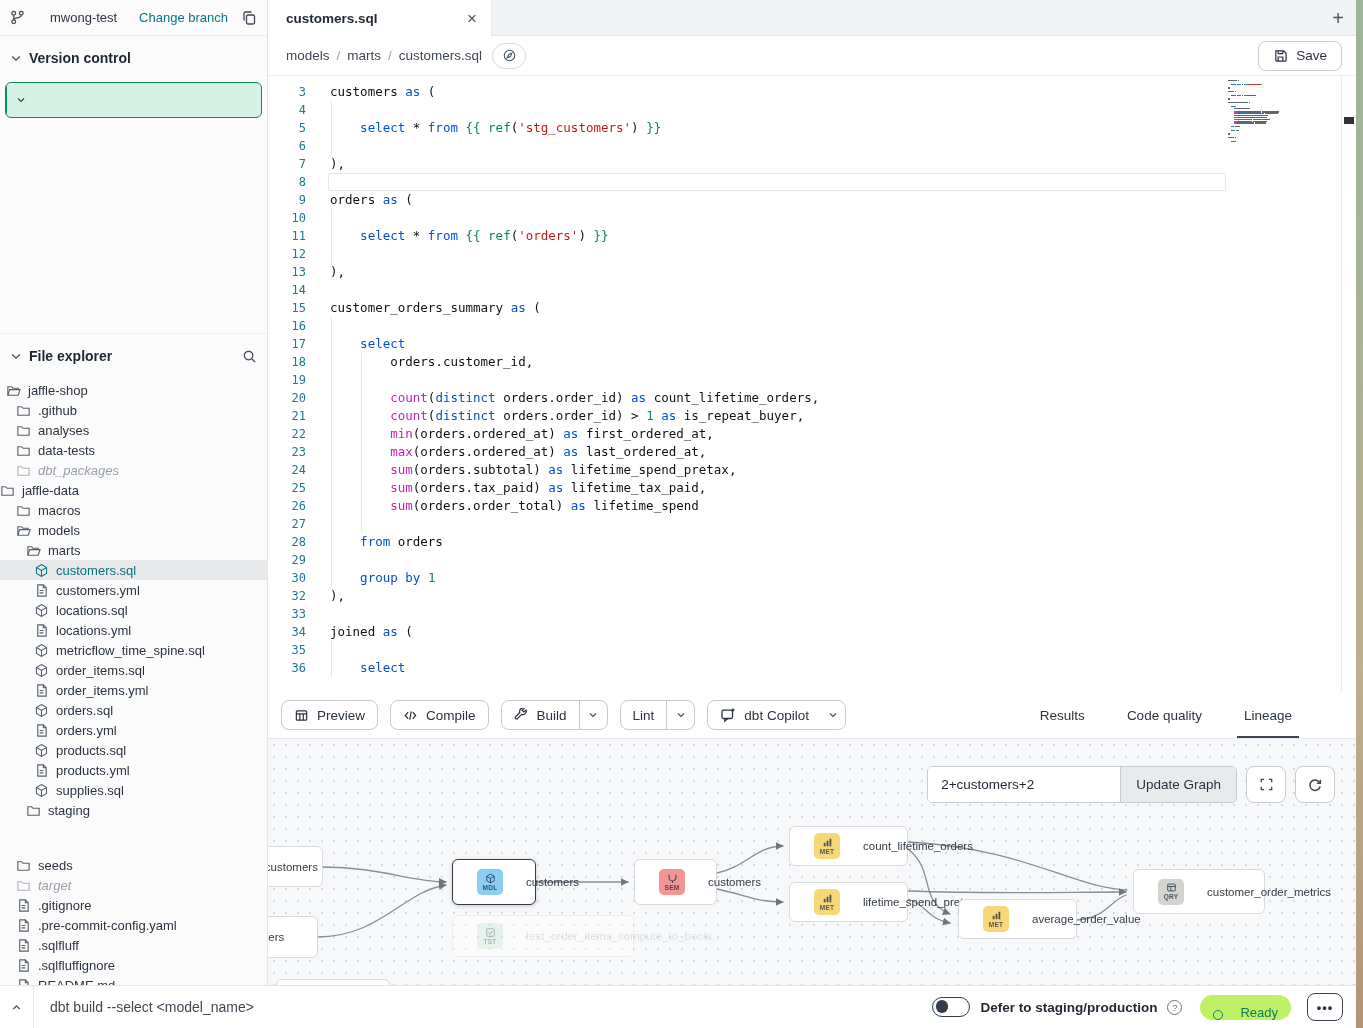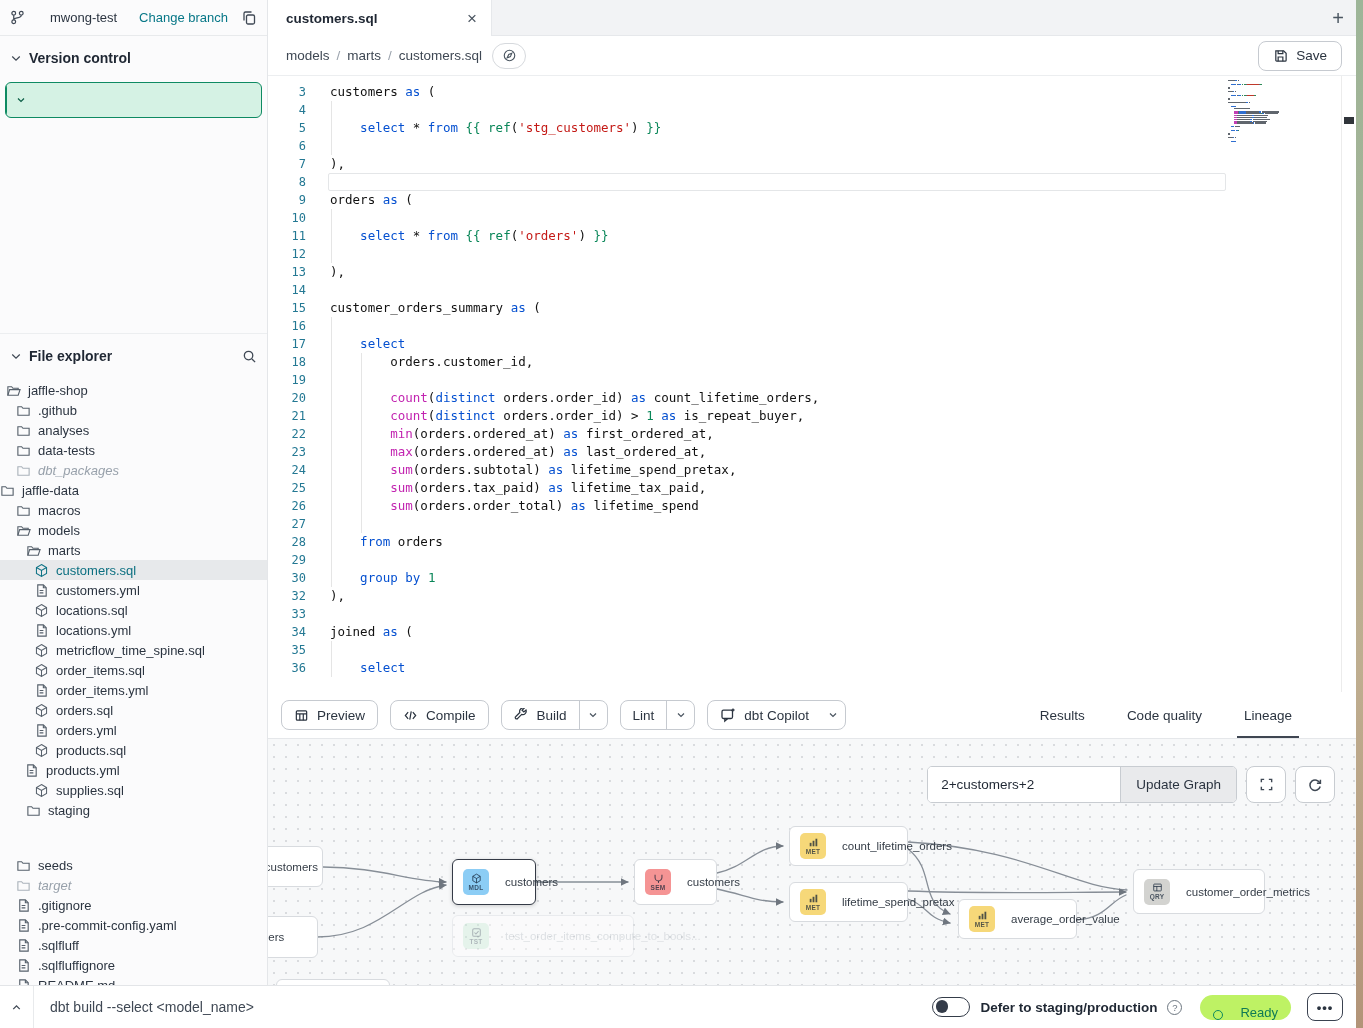--- a/index.html
+++ b/index.html
@@ -72,21 +72,21 @@
   .tbtn .dd.nodiv { border-left:none; width:24px; }
   .tb-spacer { flex:1; }
   .ptabs { display:flex; height:100%; align-items:stretch; margin-right:30px; }
   .ptab { display:flex; align-items:center; padding:0 21px; font-size:13.5px; color:#2b3440; position:relative; cursor:pointer; }
   .ptab.active::after { content:""; position:absolute; left:14px; right:14px; bottom:0; height:2px; background:#3f4652; }
 
   
   .lineage { height:247px; position:relative; border-top:1px solid #e5e7ea; background:#f7f8f9;
     background-image:radial-gradient(#d9dbde 1px, transparent 1.2px); background-size:12px 12px; overflow:hidden; }
   .ledges { position:absolute; inset:0; }
-  .lnode { position:absolute; background:#fff; border:1px solid #d8dbdf; border-radius:6px; display:flex; align-items:center; gap:16px; padding:0 10px; cursor:pointer; }
+  .lnode { position:absolute; background:#fff; border:1px solid #d8dbdf; border-radius:6px; display:flex; align-items:center; gap:23px; padding:0 24px; cursor:pointer; }
   .lnode .nlabel { font-size:11.5px; color:#343c46; white-space:nowrap; }
   .lnode.plain { justify-content:center; }
   .lnode.selected { border:1.5px solid #343a46; box-shadow:0 1px 4px rgba(0,0,0,.18); }
   .lnode.faded { opacity:.42; }
   .nbadge { flex:0 0 26px; width:26px; height:26px; border-radius:5px; display:flex; flex-direction:column; align-items:center; justify-content:center; gap:0; }
   .nbadge .bcode { font-size:6.5px; font-weight:700; letter-spacing:.3px; color:rgba(15,30,50,.72); line-height:1; margin-top:1px; }
   .nbadge svg { color:rgba(15,30,50,.72); }
   .b-MDL { background:#8ccdf5; } .b-SEM { background:#f59494; } .b-MET { background:#f6d879; }
   .b-QRY { background:#d3d3d0; } .b-TST { background:#cdeeda; }
   .lin-controls { position:absolute; top:27px; right:21px; display:flex; gap:9px; align-items:center; }
@@ -333,21 +333,21 @@
           </div>
           <div class="trow" style="padding-left: 34px;">
             <span class="ticon">
               <svg width="15" height="15" viewBox="0 0 16 16" fill="none" stroke="currentColor" stroke-width="1.1">
                 <path d="M8 1.6 13.4 4.8v6.4L8 14.4 2.6 11.2V4.8z"></path>
                 <path d="M2.6 4.8 8 8l5.4-3.2M8 8v6.4"></path>
               </svg>
             </span>
             <span>products.sql</span>
           </div>
-          <div class="trow" style="padding-left: 24px;">
+          <div class="trow" style="padding-left: 34px;">
             <span class="ticon">
               <svg width="15" height="15" viewBox="0 0 16 16" fill="none" stroke="currentColor" stroke-width="1.2">
                 <path d="M4 2h6l3 3v9H4z"></path>
                 <path d="M10 2v3h3"></path>
                 <path d="M6 8h4M6 10.5h4"></path>
               </svg>
             </span>
             <span>products.yml</span>
           </div>
           <div class="trow" style="padding-left: 34px;">

